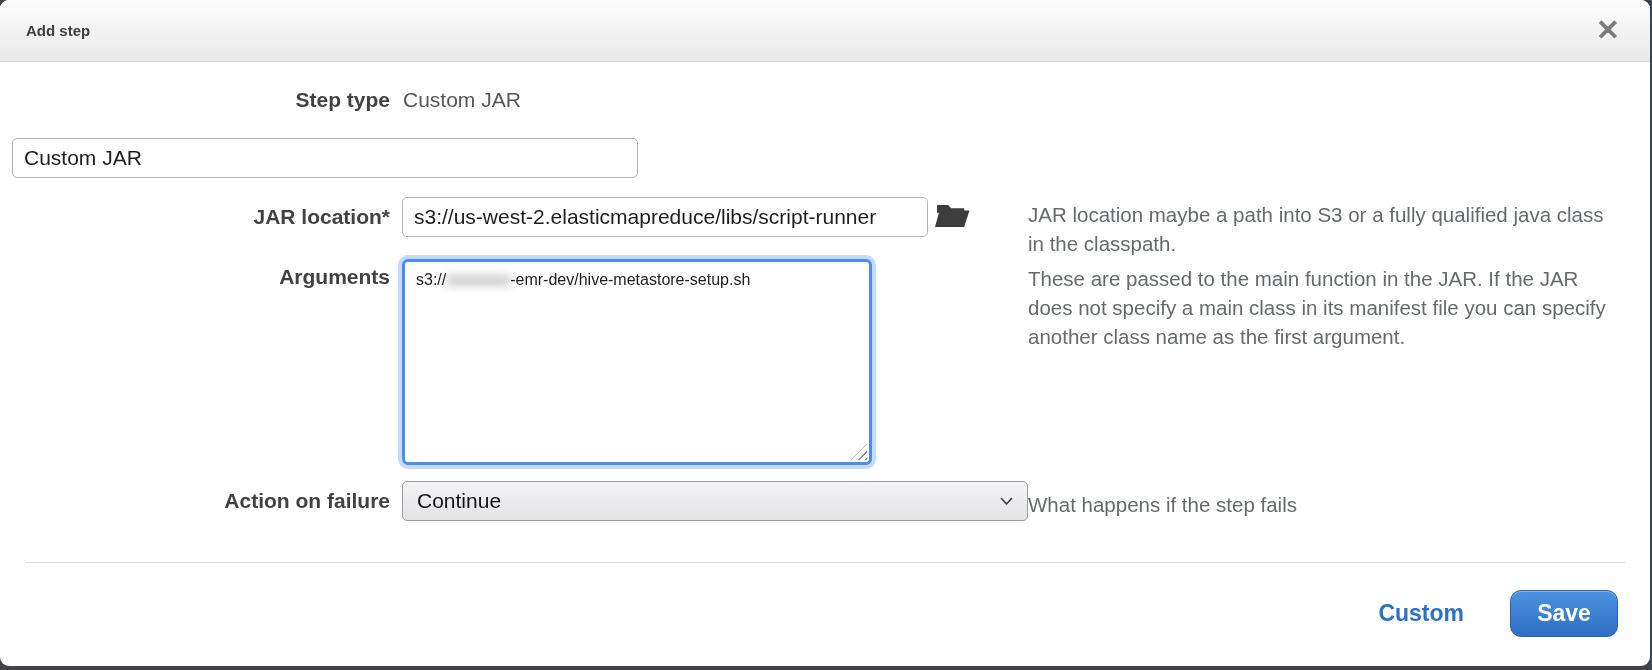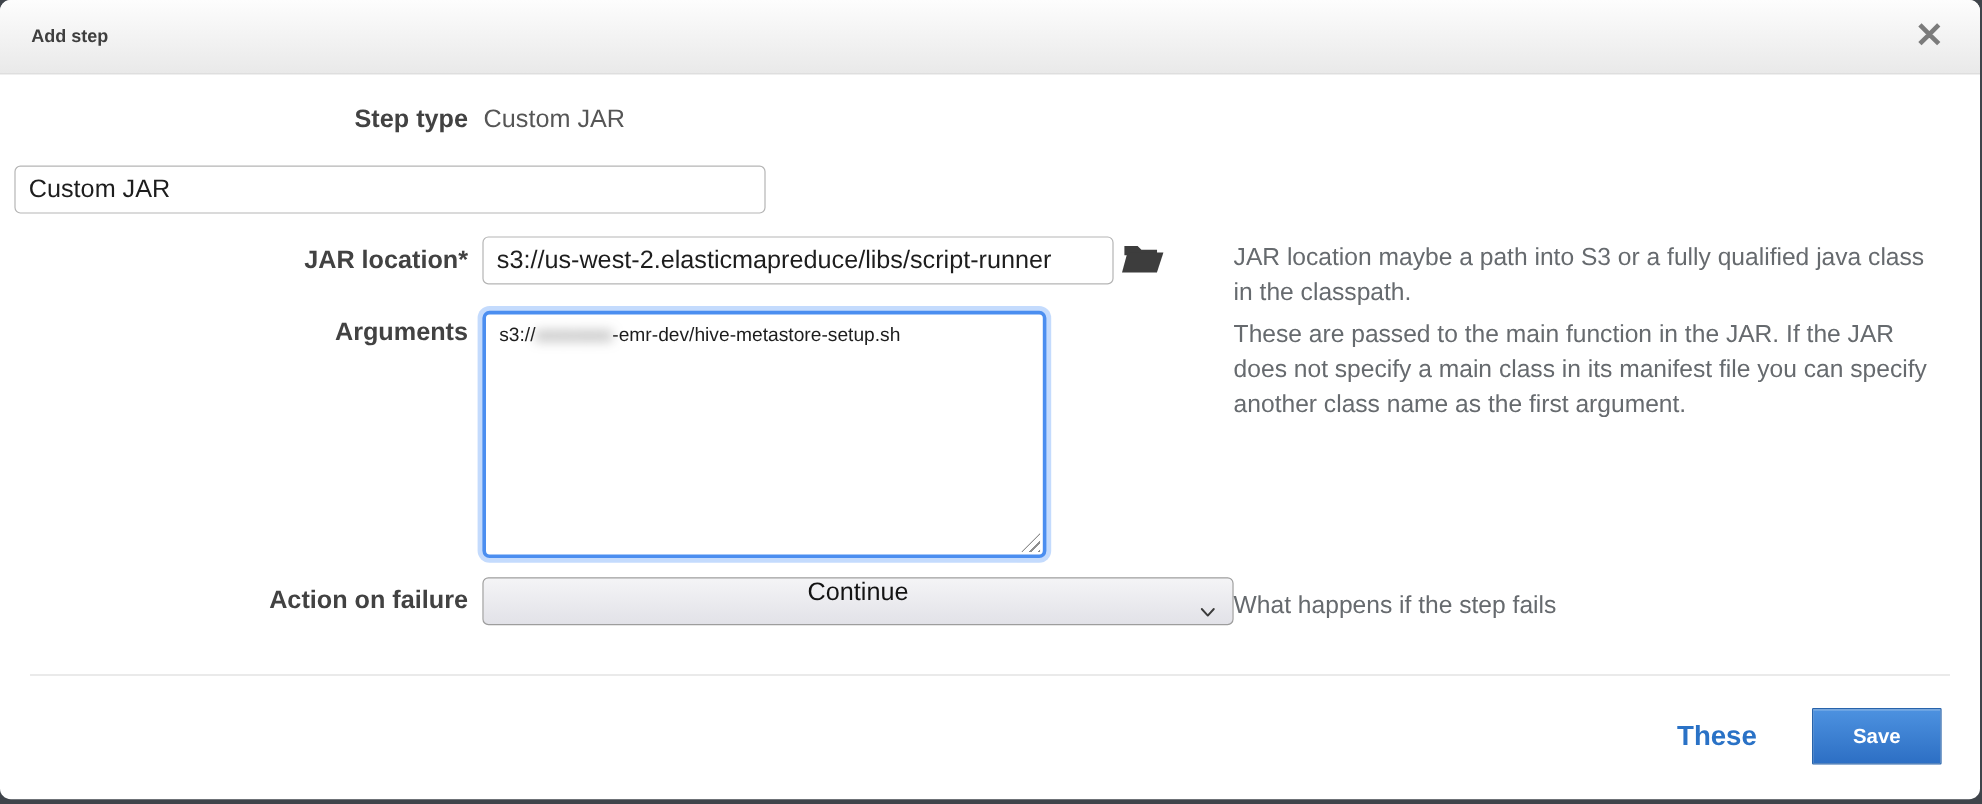--- a/index.html
+++ b/index.html
@@ -78,21 +78,20 @@
     clip-path:polygon(100% 0,100% 100%,0 100%);
   }
   
   .select-box {
     margin-left:12px; width:626px; height:40px;
     background:linear-gradient(#f4f4f6,#e2e2e8);
     border:1px solid #9d9d9d; border-radius:5px;
     display:flex; align-items:center;
     padding:0 14px; font-size:21px; color:#131313;
     cursor:pointer;
-    flex-direction:column;
   }
   .select-chevron { margin-left:auto; display:flex; align-items:center; }
   
   .help-text {
     position:absolute; left:1028px; top:3px; width:588px;
     font-size:20.5px; color:#666a6e; line-height:1.42;
   }
   .row-args .help-text { top:5px; }
   .row-action .help-text { top:9px; width:500px; }
   
@@ -106,23 +105,23 @@
   }
   .cancel-link {
     background:none; border:none; cursor:pointer;
     font-size:23px; font-weight:bold; color:#2a72c6;
     margin-right:46px;
     font-family:"Liberation Sans", sans-serif;
   }
   .save-btn {
     width:108px; height:47px;
     background:linear-gradient(#4d92e0,#2d6fc4);
-    border:1px solid #2763ab; border-radius:1px;
+    border:1px solid #2763ab; border-radius:11px;
     box-shadow:inset 0 1px 0 rgba(255,255,255,.35);
-    font-size:17px; font-weight:bold; color:#ffffff;
+    font-size:23px; font-weight:bold; color:#ffffff;
     cursor:pointer;
     font-family:"Liberation Sans", sans-serif;
   }
 </style>
 </head>
 <body>
 
 <div class="modal">
 
   <div class="modal-header">
@@ -175,17 +174,17 @@
         </span>
       </div>
       <div class="help-text">What happens if the step fails</div>
     </div>
 
   </div>
 
   <hr class="footer-divider">
 
   <div class="modal-footer">
-    <button class="cancel-link">These</button>
+    <button class="cancel-link">Custom</button>
     <button class="save-btn">Save</button>
   </div>
 
 </div>
 
 </body></html>

